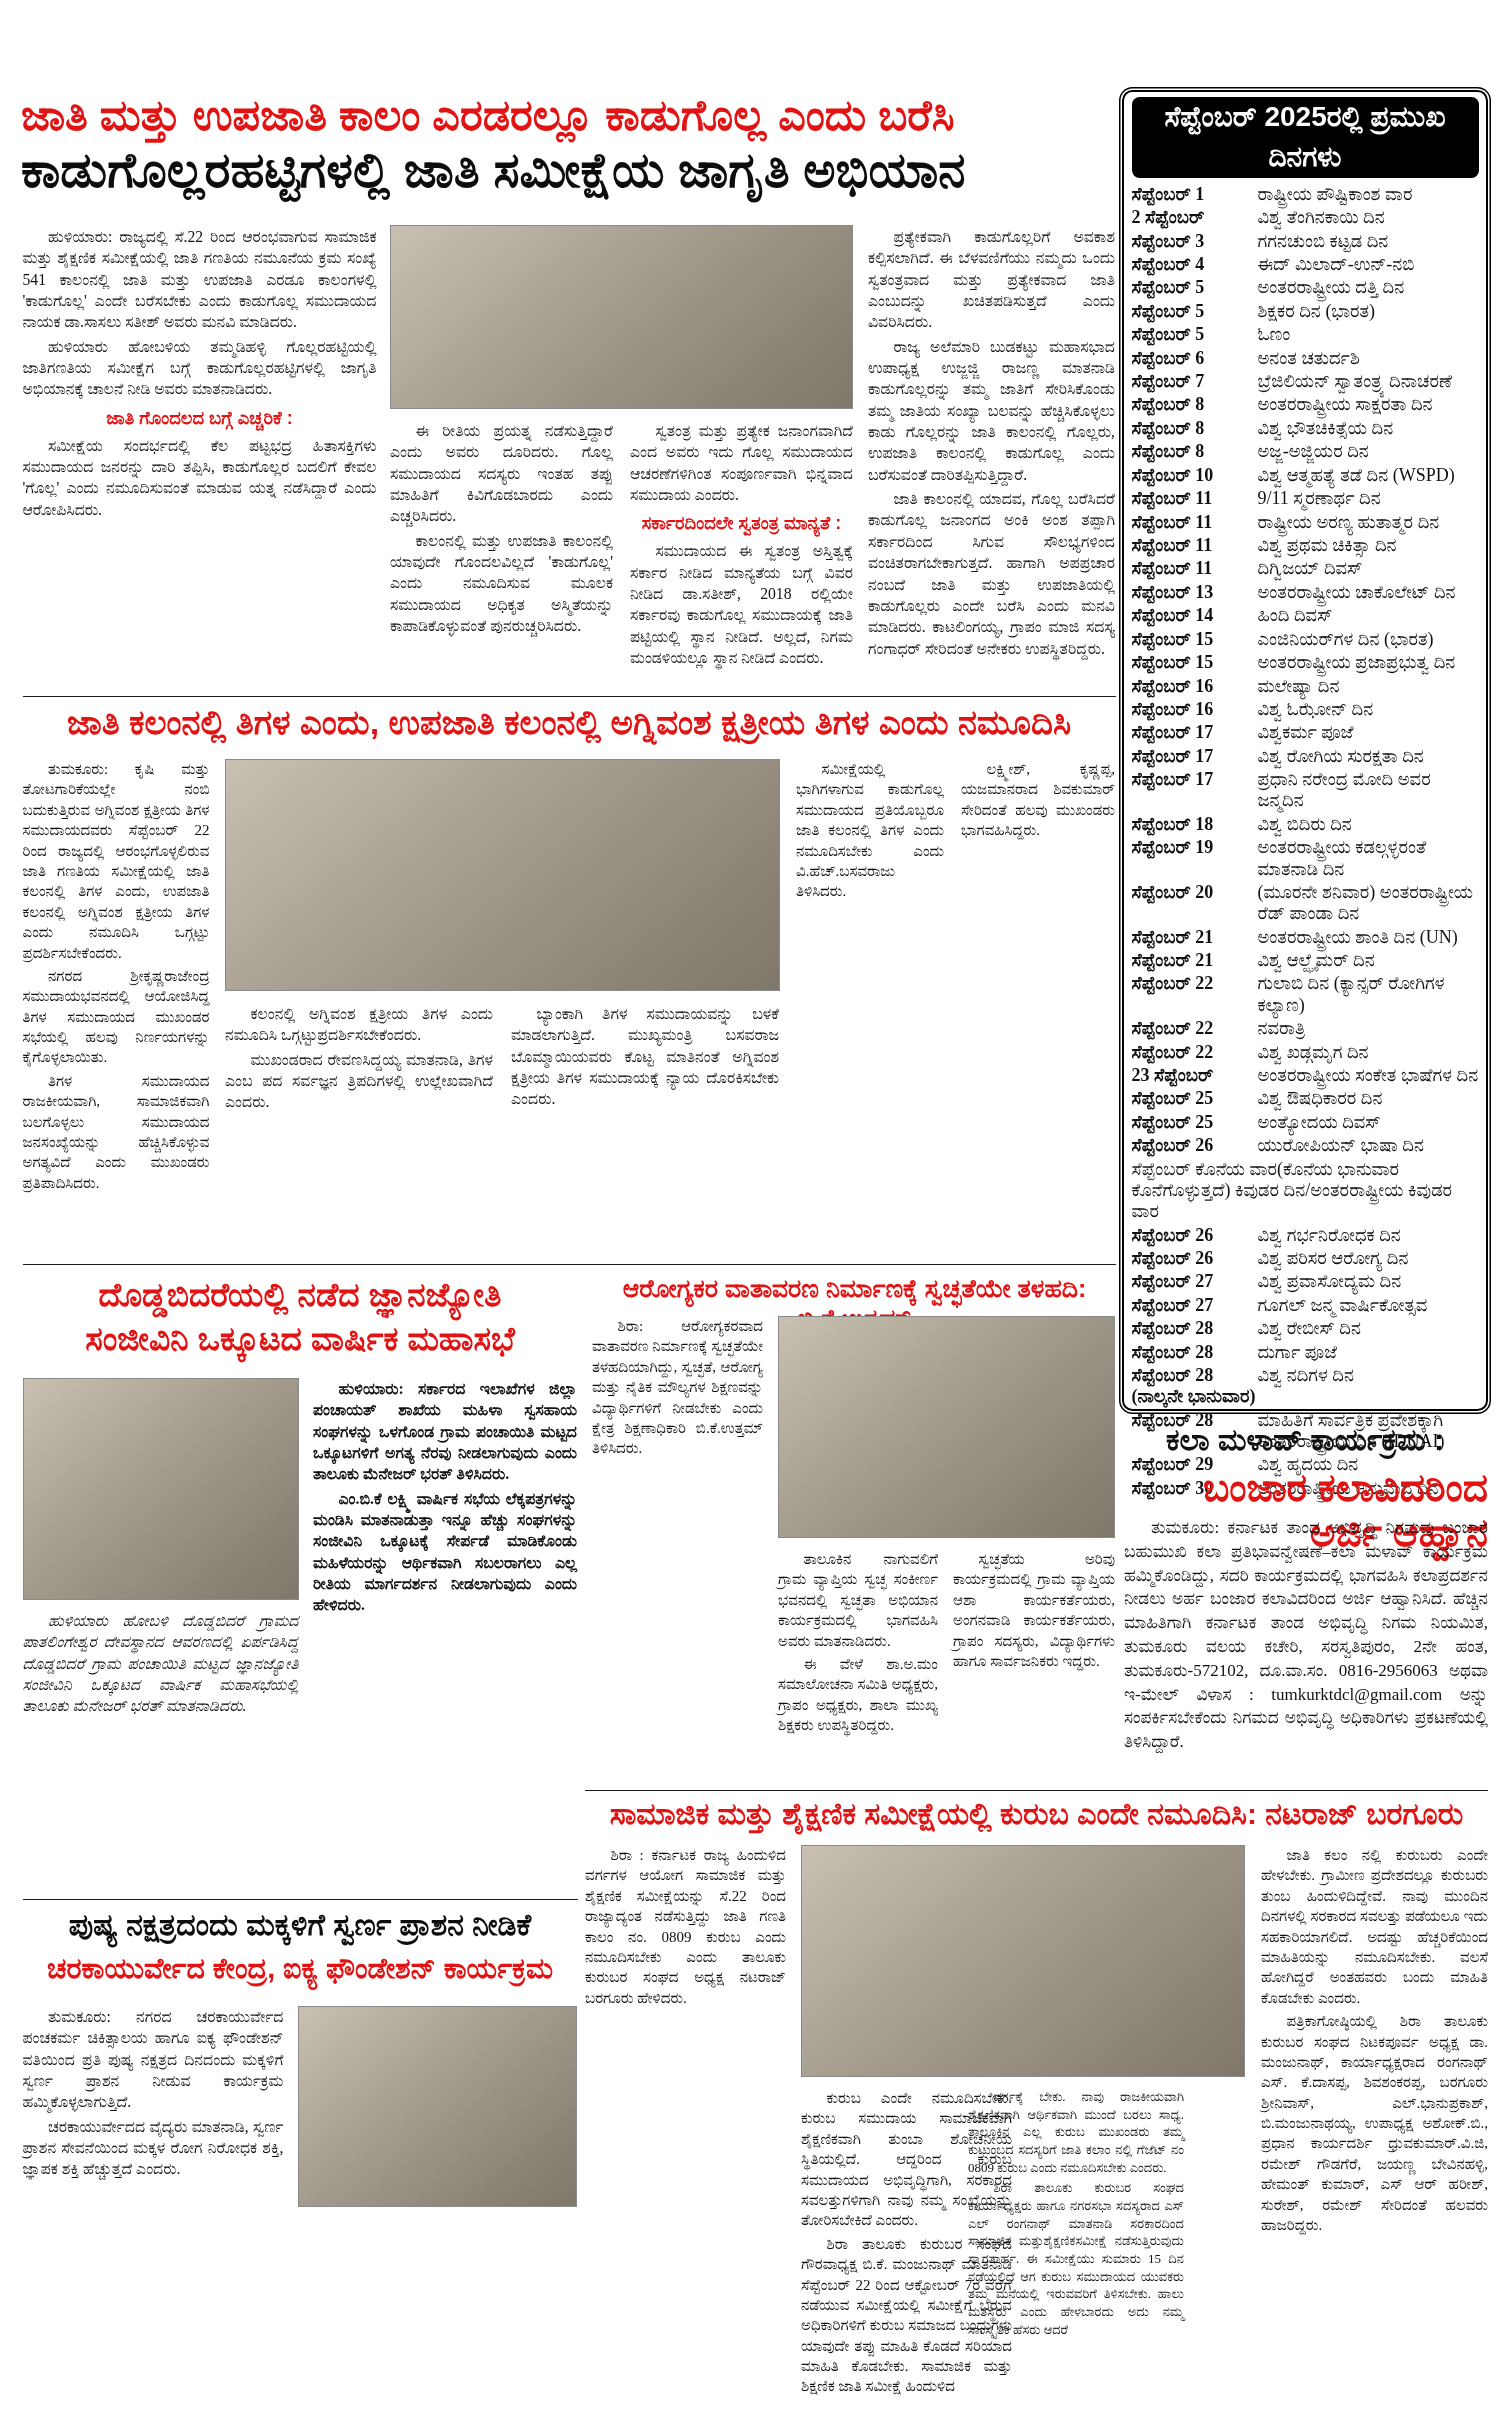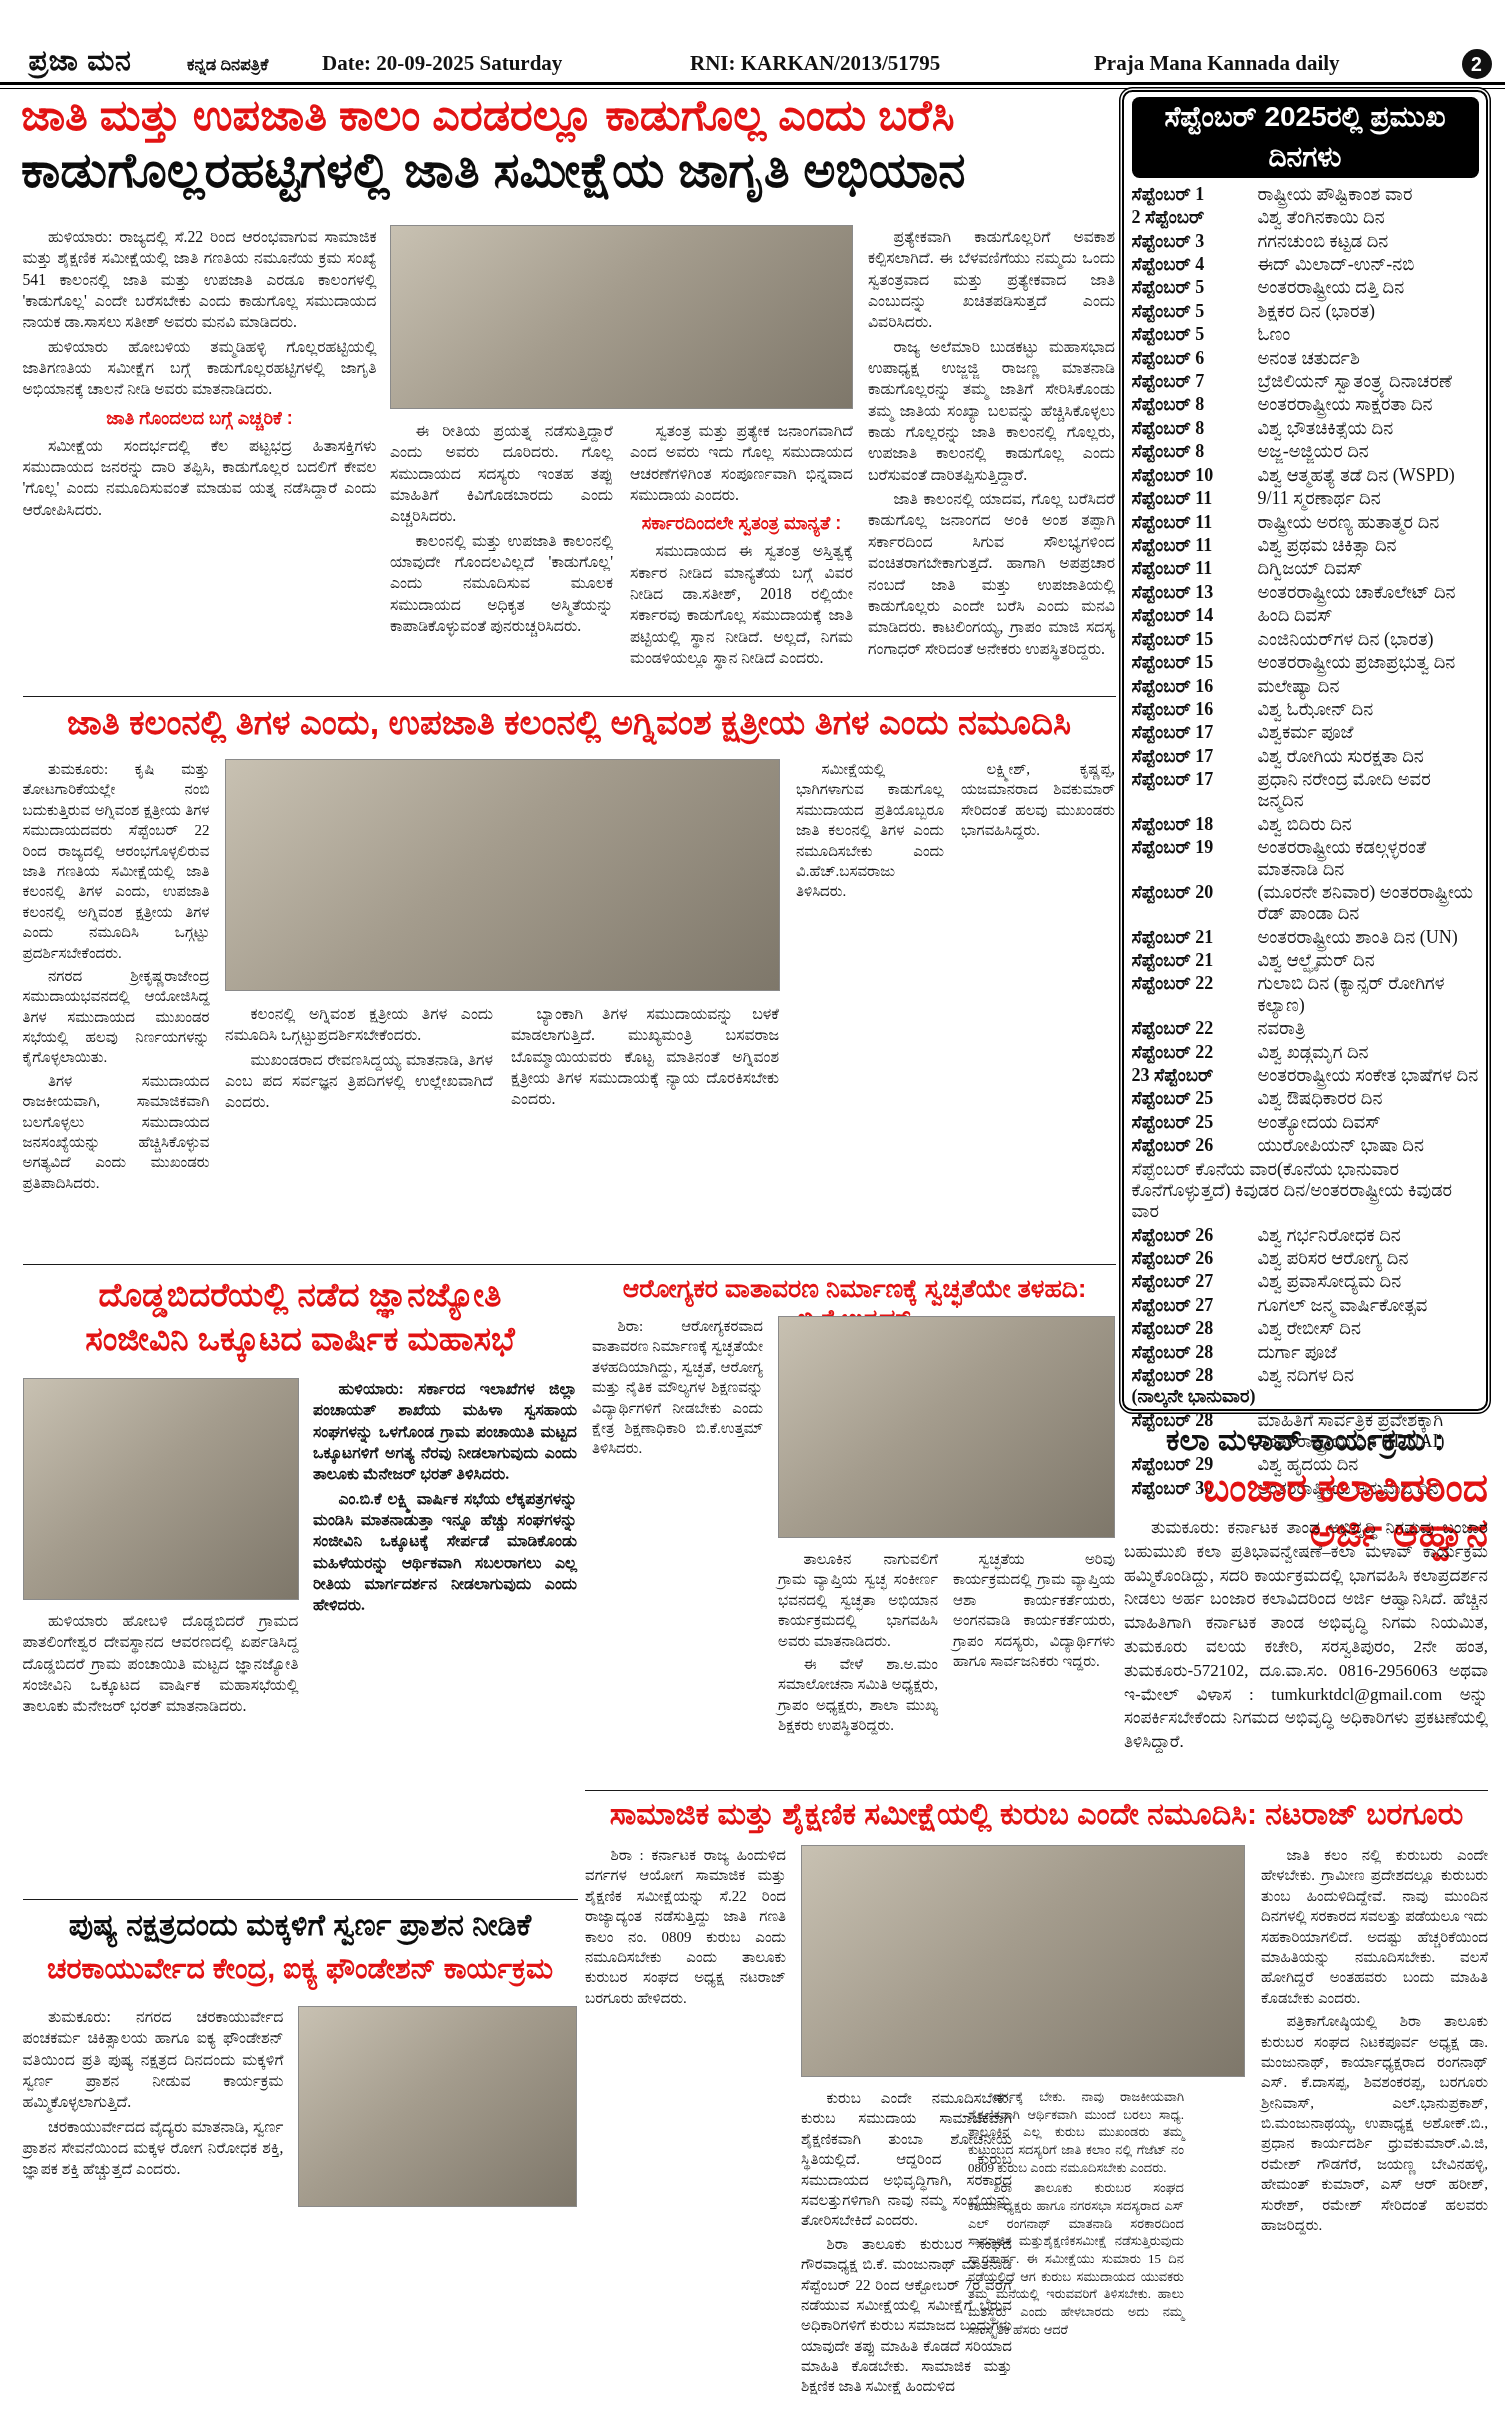--- a/index.html
+++ b/index.html
@@ -47,28 +47,20 @@
   .kala-title{position:absolute;left:1122px;top:1423px;width:366px;text-align:center;font-size:30px;font-weight:bold;font-family:"Liberation Sans",sans-serif;}
   .banjara-head{position:absolute;left:1122px;top:1466px;width:366px;text-align:right;color:#e21313;font-size:39px;font-weight:bold;font-family:"Liberation Sans",sans-serif;}
   .banjara-body{position:absolute;left:1124px;top:1516px;width:364px;height:270px;font-size:17px;line-height:1.4;text-align:justify;}
   .banjara-body p.para{margin:0 0 3px 0;text-indent:27px;}
 </style>
 </head>
 <body>
 
 <div class="page" data-name="newspaper-page">
 
-  <div class="header" data-name="masthead">
-    <span class="logo" data-name="paper-logo">ಪ್ರಜಾ ಮನ</span>
-    <span class="logo-sub" data-name="paper-logo-subtitle">ಕನ್ನಡ ದಿನಪತ್ರಿಕೆ</span>
-    <span class="hdate" data-name="edition-date">Date: 20-09-2025 Saturday</span>
-    <span class="hrni" data-name="rni-number">RNI: KARKAN/2013/51795</span>
-    <span class="hpaper" data-name="paper-name">Praja Mana Kannada daily</span>
-    <span class="pgnum" data-name="page-number-badge">2</span>
-  </div>
 
   <div class="lead-head" data-name="lead-headline-block">
     <div class="l1" data-name="lead-headline-kicker">ಜಾತಿ ಮತ್ತು ಉಪಜಾತಿ ಕಾಲಂ ಎರಡರಲ್ಲೂ ಕಾಡುಗೊಲ್ಲ ಎಂದು ಬರೆಸಿ</div>
     <div class="l2" data-name="lead-headline-main">ಕಾಡುಗೊಲ್ಲರಹಟ್ಟಿಗಳಲ್ಲಿ ಜಾತಿ ಸಮೀಕ್ಷೆಯ ಜಾಗೃತಿ ಅಭಿಯಾನ</div>
   </div>
 
   <div class="photo" style="left:390px;top:225px;width:463px;height:184px;" data-name="lead-article-photo"></div>
 
   <div class="col" style="left:22.5px;top:226px;width:354px;height:466px;" data-name="lead-article-column-1">
     <div data-name="lead-col1-paras">
@@ -145,21 +137,21 @@
       </div>
   </div>
 
   <div class="rule" style="left:22.5px;top:1264px;width:1093px;" data-name="section-divider"></div>
 
   <div class="art-head" style="left:22.5px;top:1274px;width:555px;font-size:33px;line-height:1.25;" data-name="gnanajyothi-headline-line1">ದೊಡ್ಡಬಿದರೆಯಲ್ಲಿ ನಡೆದ ಜ್ಞಾನಜ್ಯೋತಿ</div>
   <div class="art-head" style="left:22.5px;top:1318px;width:555px;font-size:33px;line-height:1.25;" data-name="gnanajyothi-headline-line2">ಸಂಜೀವಿನಿ ಒಕ್ಕೂಟದ ವಾರ್ಷಿಕ ಮಹಾಸಭೆ</div>
 
   <div class="photo" style="left:22.5px;top:1378px;width:276px;height:222px;" data-name="gnanajyothi-article-photo"></div>
 
-  <div class="col" style="left:22.5px;top:1610px;width:276px;height:285px;" data-name="gnanajyothi-column-1">
+  <div class="col" style="left:22.5px;top:1610px;width:276px;height:285px;font-style:italic;" data-name="gnanajyothi-column-1">
     <div data-name="gnanajyothi-col1-paras">
         <p class="para" data-name="paragraph">ಹುಳಿಯಾರು ಹೋಬಳಿ ದೊಡ್ಡಬಿದರೆ ಗ್ರಾಮದ ಪಾತಲಿಂಗೇಶ್ವರ ದೇವಸ್ಥಾನದ ಆವರಣದಲ್ಲಿ ಏರ್ಪಡಿಸಿದ್ದ ದೊಡ್ಡಬಿದರೆ ಗ್ರಾಮ ಪಂಚಾಯಿತಿ ಮಟ್ಟದ ಜ್ಞಾನಜ್ಯೋತಿ ಸಂಜೀವಿನಿ ಒಕ್ಕೂಟದ ವಾರ್ಷಿಕ ಮಹಾಸಭೆಯಲ್ಲಿ ತಾಲೂಕು ಮೆನೇಜರ್ ಭರತ್ ಮಾತನಾಡಿದರು.</p>
       </div>
   </div>
 
   <div class="col" style="left:313px;top:1378px;width:264px;height:517px;font-weight:bold;" data-name="gnanajyothi-column-2">
     <div data-name="gnanajyothi-col2-paras">
         <p class="para" data-name="paragraph">ಹುಳಿಯಾರು: ಸರ್ಕಾರದ ಇಲಾಖೆಗಳ ಜಿಲ್ಲಾ ಪಂಚಾಯತ್ ಶಾಖೆಯ ಮಹಿಳಾ ಸ್ವಸಹಾಯ ಸಂಘಗಳನ್ನು ಒಳಗೊಂಡ ಗ್ರಾಮ ಪಂಚಾಯಿತಿ ಮಟ್ಟದ ಒಕ್ಕೂಟಗಳಿಗೆ ಅಗತ್ಯ ನೆರವು ನೀಡಲಾಗುವುದು ಎಂದು ತಾಲೂಕು ಮೆನೇಜರ್ ಭರತ್ ತಿಳಿಸಿದರು.</p>
         <p class="para" data-name="paragraph">ಎಂ.ಬಿ.ಕೆ ಲಕ್ಷ್ಮಿ ವಾರ್ಷಿಕ ಸಭೆಯ ಲೆಕ್ಕಪತ್ರಗಳನ್ನು ಮಂಡಿಸಿ ಮಾತನಾಡುತ್ತಾ ಇನ್ನೂ ಹೆಚ್ಚು ಸಂಘಗಳನ್ನು ಸಂಜೀವಿನಿ ಒಕ್ಕೂಟಕ್ಕೆ ಸೇರ್ಪಡೆ ಮಾಡಿಕೊಂಡು ಮಹಿಳೆಯರನ್ನು ಆರ್ಥಿಕವಾಗಿ ಸಬಲರಾಗಲು ಎಲ್ಲ ರೀತಿಯ ಮಾರ್ಗದರ್ಶನ ನೀಡಲಾಗುವುದು ಎಂದು ಹೇಳಿದರು.</p>
       </div>

